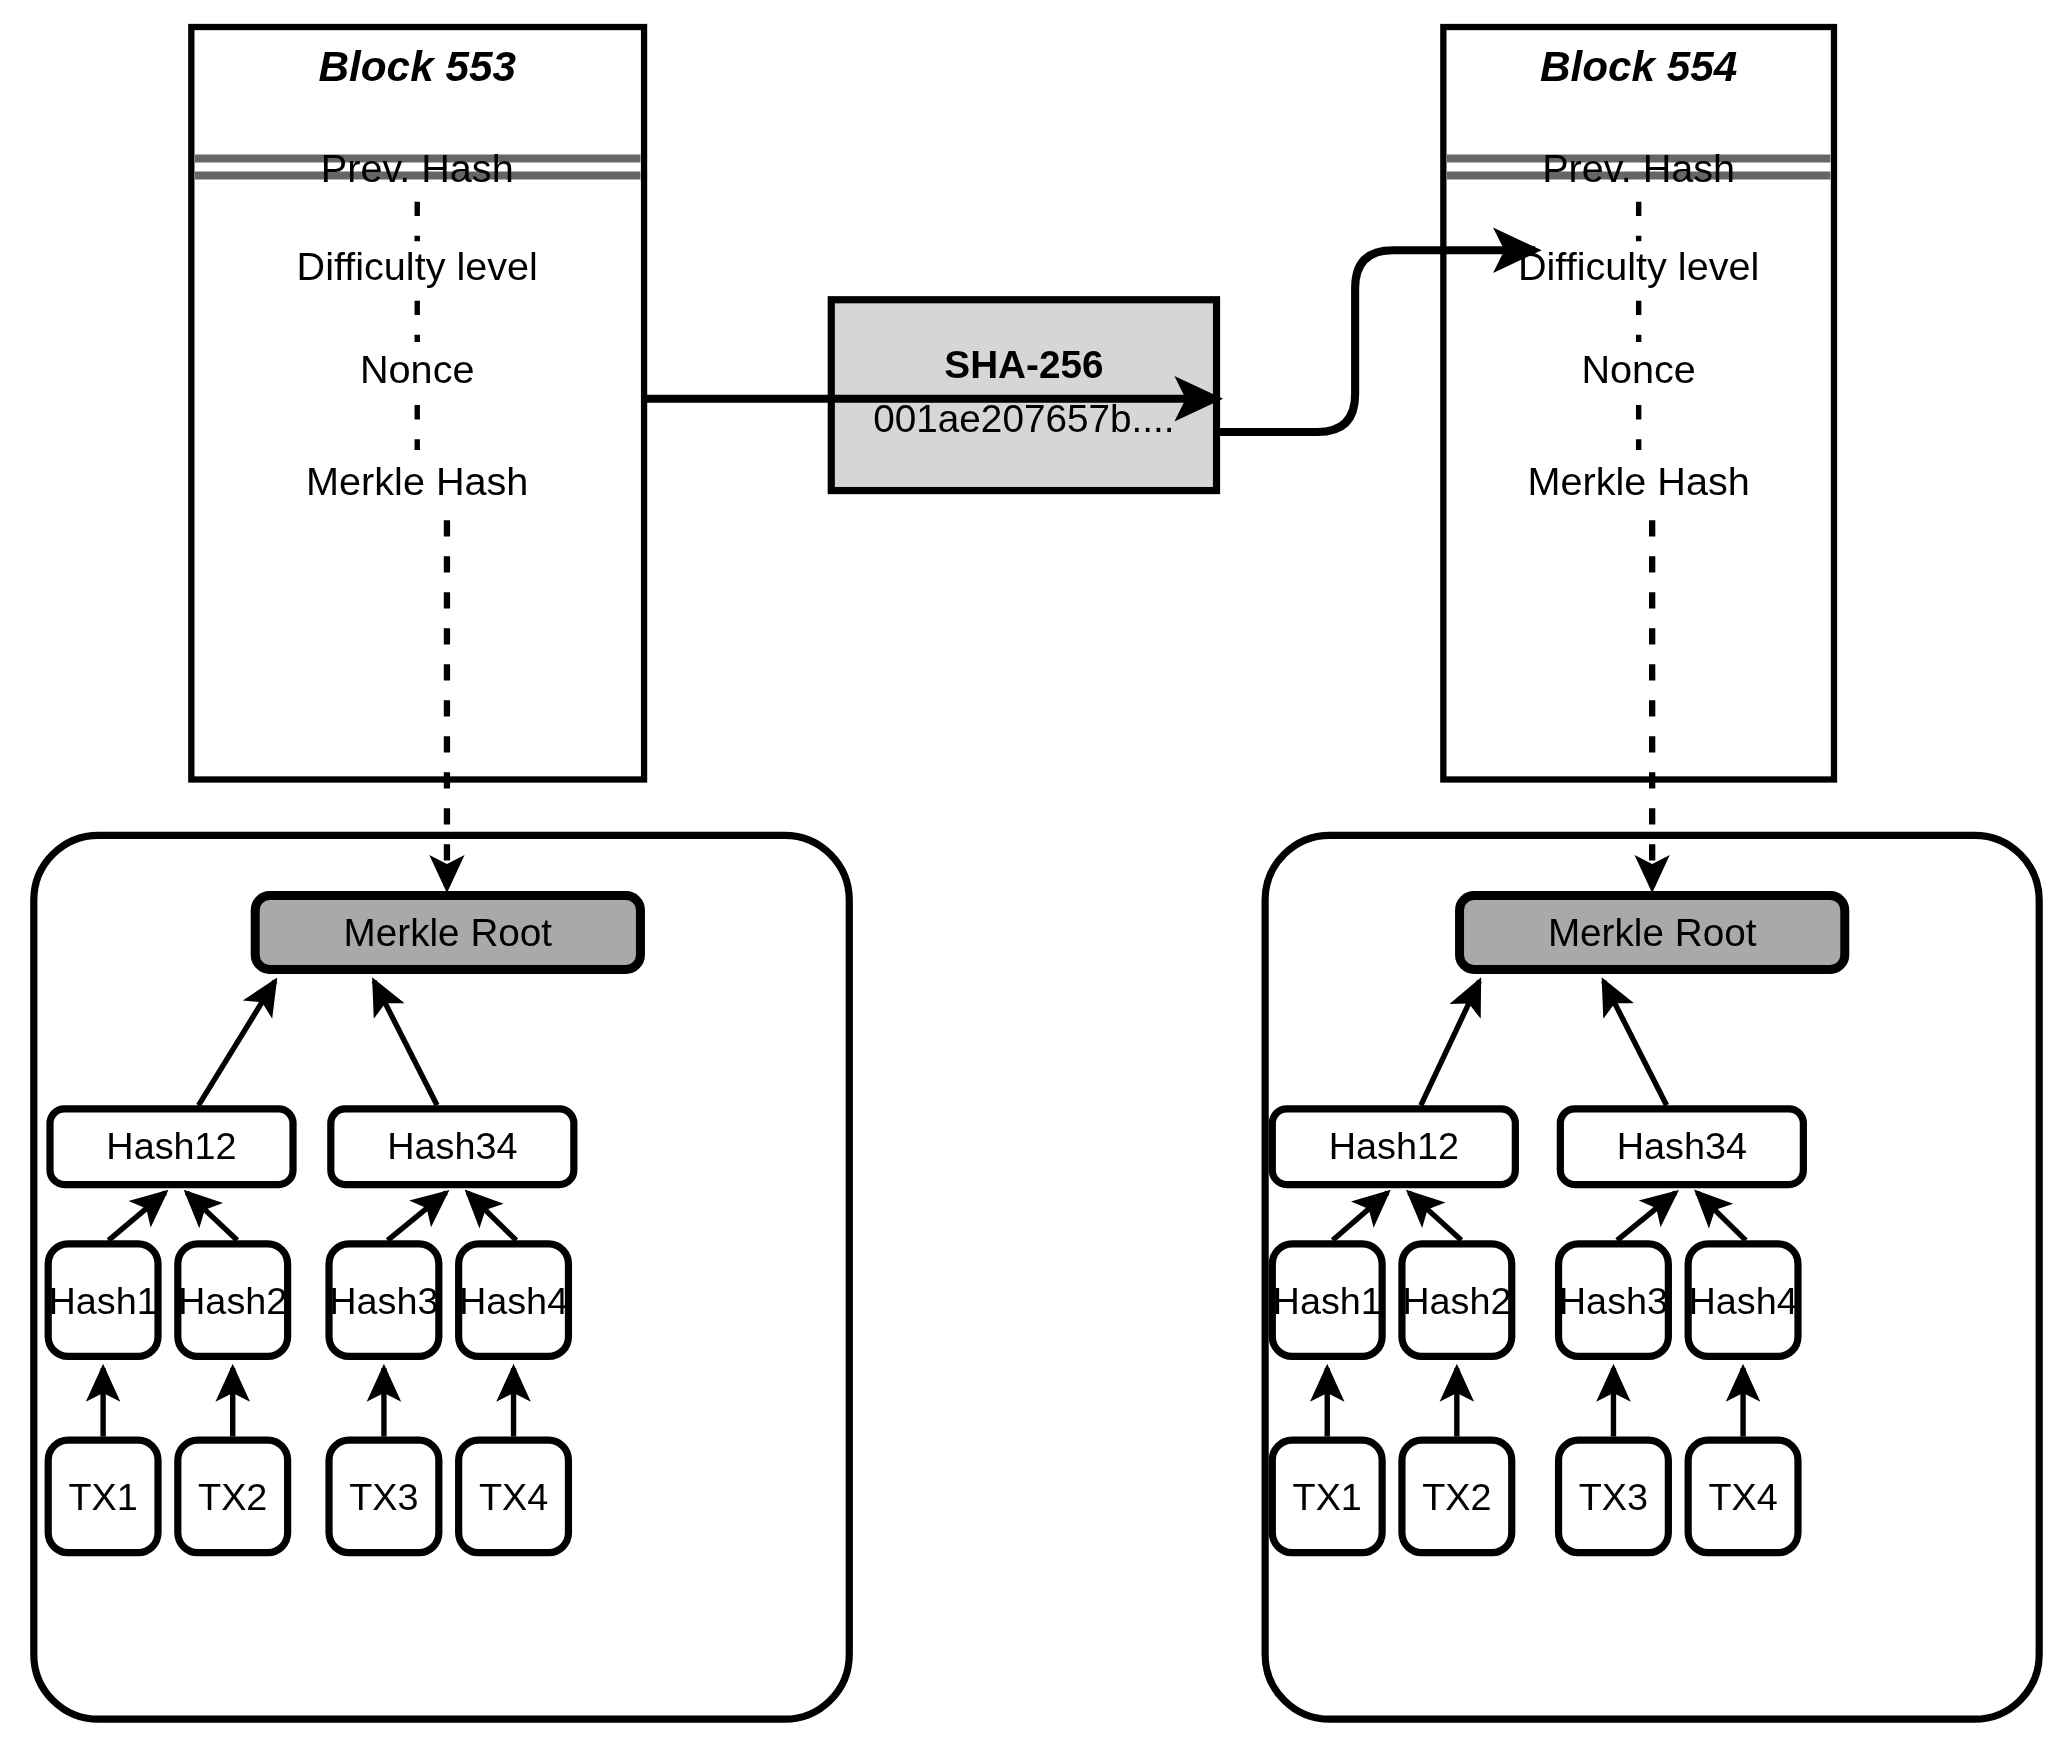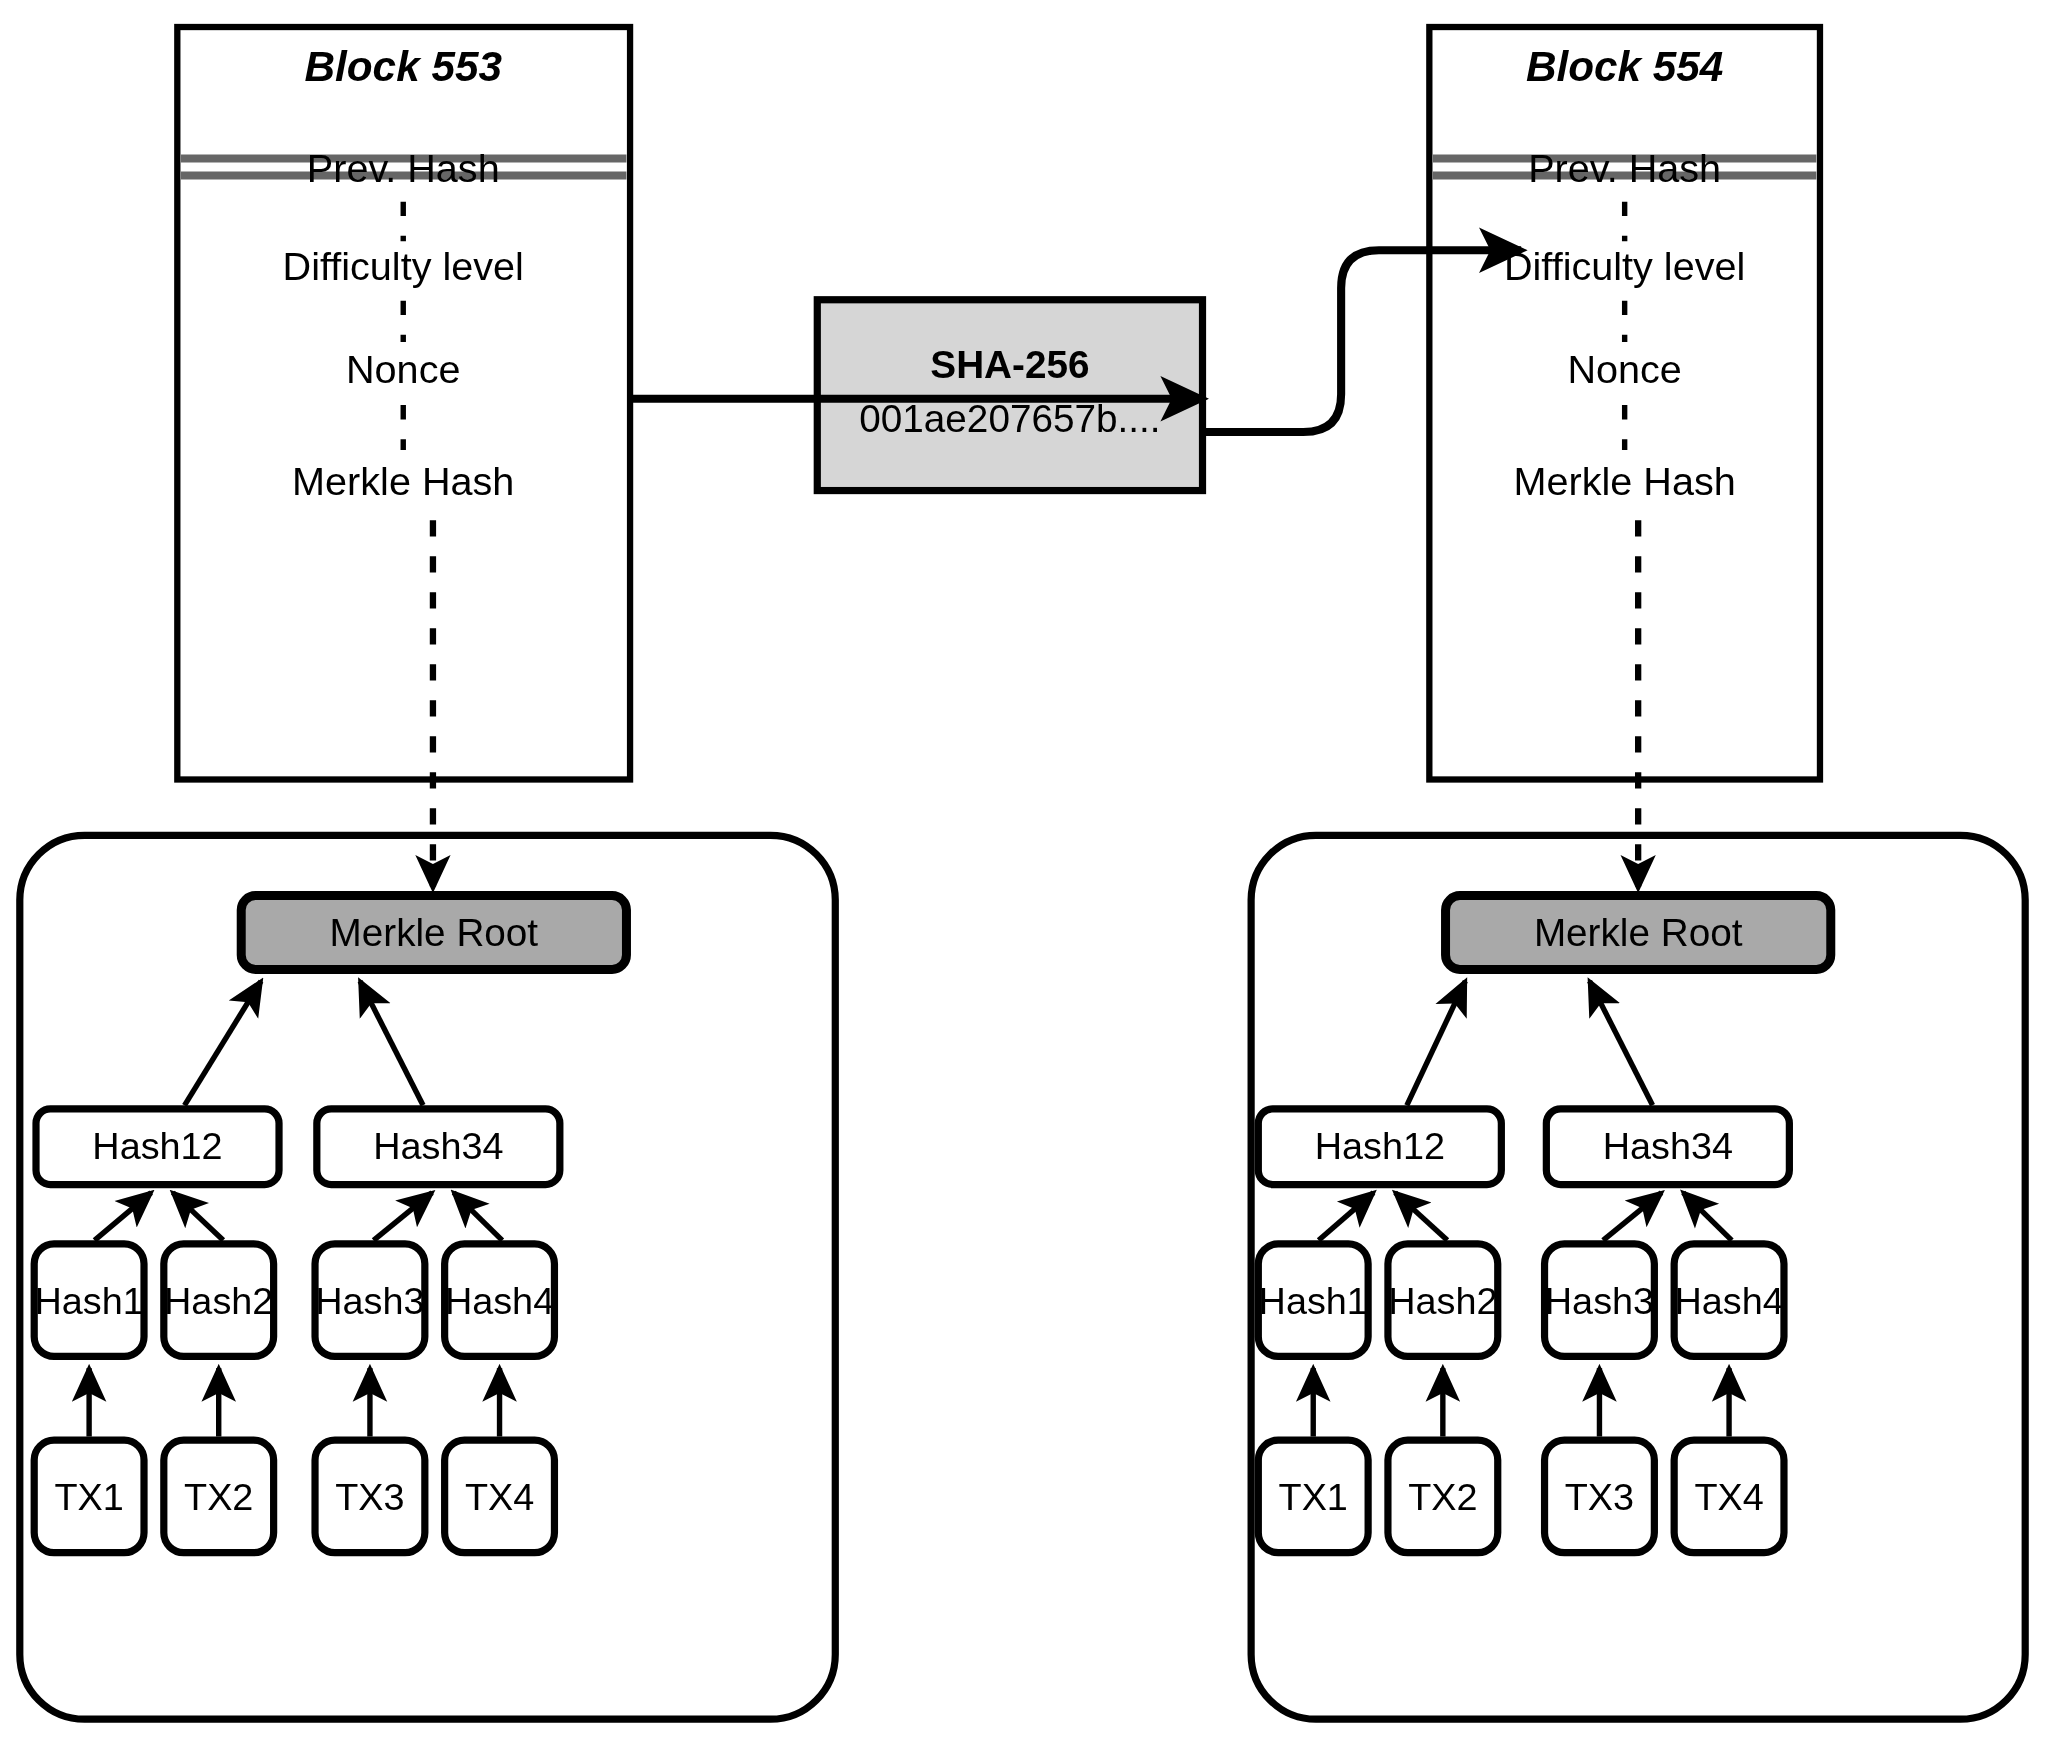--- a/index.html
+++ b/index.html
@@ -11,20 +11,21 @@
     width: 2063px;
     height: 1757px;
     font-family: "Liberation Sans", sans-serif;
     overflow: hidden;
   }
   #canvas {
     position: relative;
     width: 1965px;
     height: 1757px;
     background: #ffffff;
+    margin-left: 14px;
   }
   svg.layer {
     position: absolute;
     top: 0;
     left: 0;
     width: 2063px;
     height: 1757px;
   }
   .blk-rect {
     fill: #ffffff;

